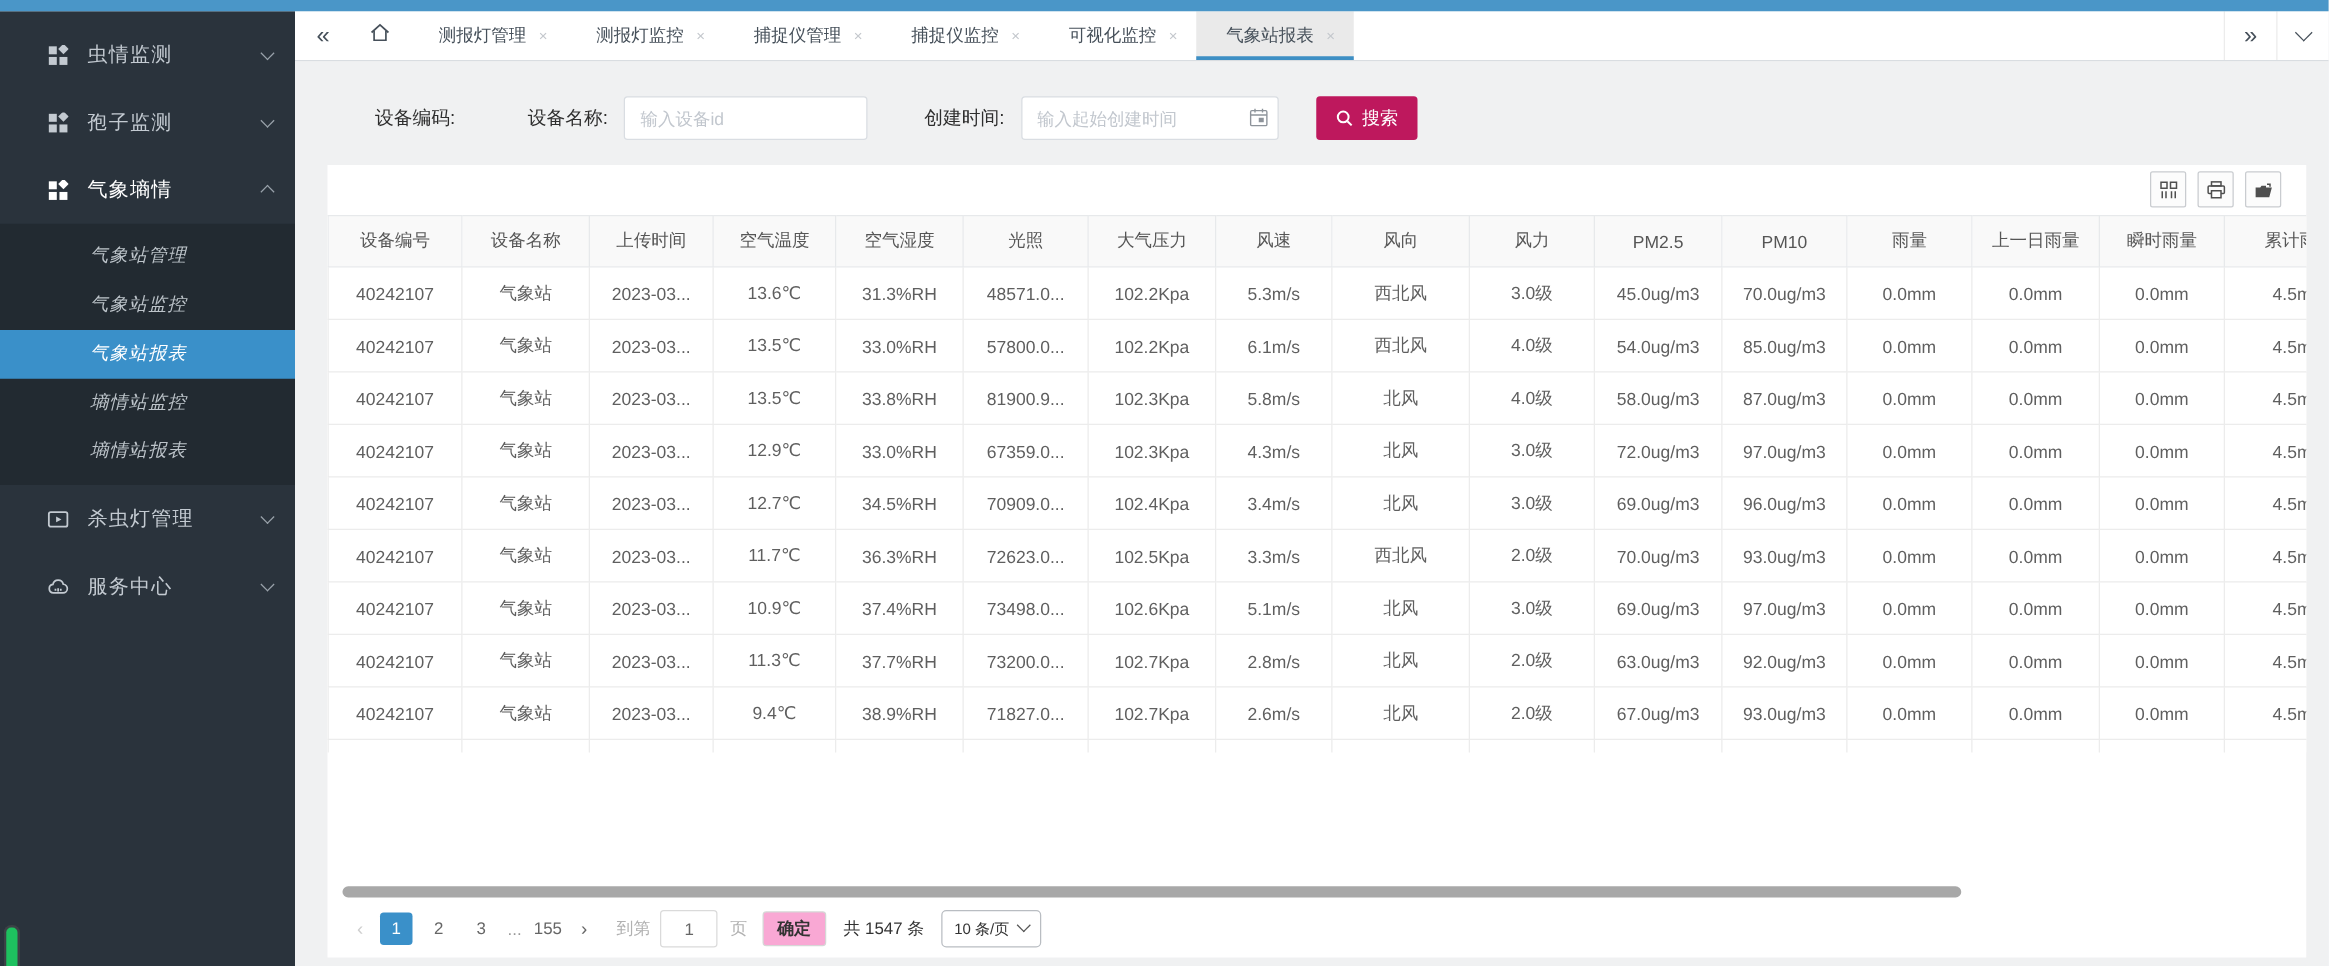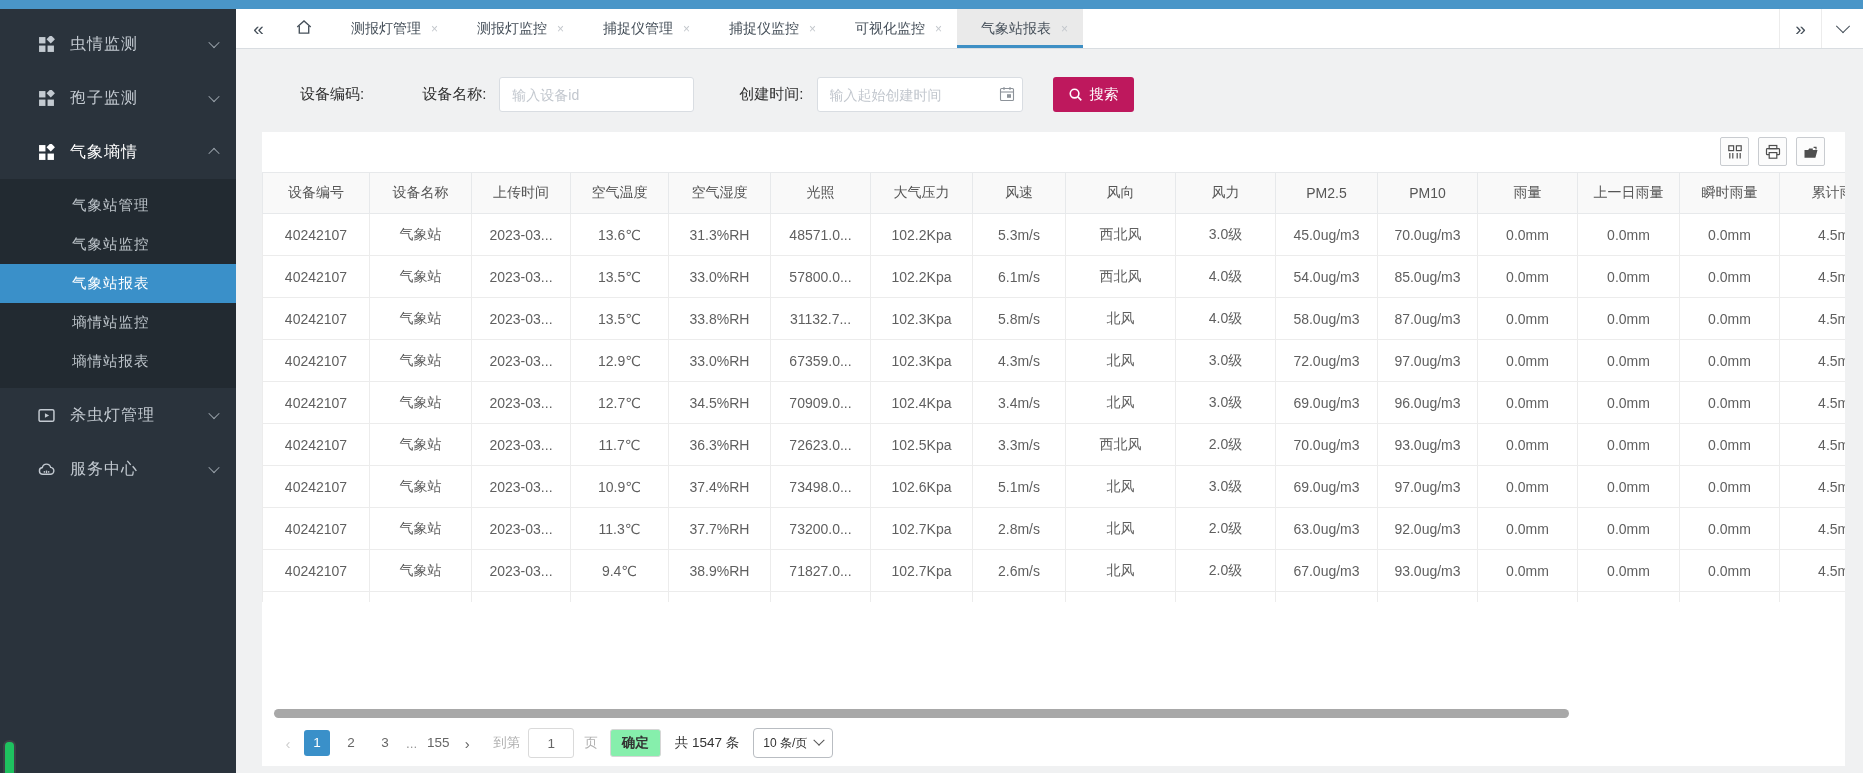--- a/index.html
+++ b/index.html
@@ -14,21 +14,21 @@
   .sidebar{position:absolute;top:9px;left:0;width:236px;height:764px;background:#2a333c;z-index:5;}
   .side-item{height:54px;display:flex;align-items:center;padding:0 18px 0 38px;color:#c3cad1;font-size:16px;cursor:pointer;}
   .side-item.expanded{color:#ffffff;}
   .side-icon{width:17px;height:17px;margin-right:15px;display:inline-flex;color:#c3cad1;flex:0 0 auto;}
   .side-item.expanded .side-icon{color:#fff;}
   .side-icon svg{width:100%;height:100%;}
   .side-label{flex:1 1 auto;letter-spacing:1px;}
   .chev{width:7px;height:7px;border-right:1.6px solid #9aa3ab;border-bottom:1.6px solid #9aa3ab;flex:0 0 auto;}
   .chev.down{transform:rotate(45deg) translate(-1px,-1px);}
   .chev.up{transform:rotate(-135deg) translate(-1px,-1px);}
-  .side-sub{background:#222a31;padding:7px 0;}
+  .side-sub{background:#222a31;padding:7px 0;font-style:italic;}
   .side-sub-item{height:39px;line-height:39px;padding-left:72px;font-size:14.5px;color:#bdc4ca;letter-spacing:1px;cursor:pointer;}
   .side-sub-item.active{background:#3a90c9;color:#ffffff;}
   .green-bar{position:absolute;left:3px;bottom:0;width:9px;height:31px;background:#1ec15f;border:2px solid #3c4146;border-bottom:none;border-radius:6px 6px 0 0;}
   
   .main{position:absolute;left:236px;top:9px;right:0;bottom:0;background:#f0f1f2;}
   
   .tabbar{height:39px;background:#fff;border-bottom:1px solid #d9dde1;display:flex;align-items:stretch;}
   .tab-ctrl{width:45px;display:flex;align-items:center;justify-content:center;font-size:19px;color:#46505a;cursor:pointer;}
   .tab-home{width:46px;display:flex;align-items:center;justify-content:center;color:#46505a;cursor:pointer;}
   .tab{display:flex;align-items:center;gap:10px;padding:0 15px 0 24px;font-size:14px;color:#46505a;cursor:pointer;position:relative;}
@@ -62,21 +62,21 @@
   
   .pager{position:absolute;bottom:8px;left:14px;right:12px;height:30px;display:flex;align-items:center;font-size:13.5px;color:#666;}
   .pg-arrow{width:24px;text-align:center;font-size:15px;cursor:pointer;color:#666;}
   .pg-arrow.disabled{color:#cfcfcf;}
   .pg-num{min-width:26px;height:26px;line-height:26px;text-align:center;border-radius:3px;margin:0 4px;cursor:pointer;color:#666;}
   .pg-num.active{background:#3a90c9;color:#fff;}
   .pg-ellipsis{margin:0 4px;color:#999;}
   .jump-label{color:#b1b1b1;margin:0 8px 0 14px;}
   .jump-input{width:40px;height:26px;border:1px solid #dadada;border-radius:3px;text-align:center;color:#666;font-size:13.5px;outline:none;}
   .page-word{color:#b1b1b1;margin:0 12px 0 10px;}
-  .btn-confirm{height:28px;padding:0 11px;border:1px solid #d6d6d6;border-radius:3px;background:#86efac;color:#333;font-weight:700;font-size:13.5px;cursor:pointer;}
+  .btn-confirm{height:28px;padding:0 11px;border:1px solid #d6d6d6;border-radius:3px;background:#f9a8d4;color:#333;font-weight:700;font-size:13.5px;cursor:pointer;}
   .total{color:#333;margin:0 14px 0 14px;}
   .size-select{height:28px;border:1px solid #b9bdc2;border-radius:4px;background:#fff;color:#333;padding:0 9px;font-size:12px;display:inline-flex;align-items:center;gap:8px;cursor:pointer;}
   .size-select .sel-caret{width:7px;height:7px;border-right:1.7px solid #555;border-bottom:1.7px solid #555;transform:rotate(45deg) translate(-2px,-2px);}
 </style>
 </head>
 <body>
 
 <div class="topstrip"></div>
 
 <div class="sidebar">
@@ -341,21 +341,21 @@
               <td>0.0mm</td>
               <td>0.0mm</td>
               <td>4.5mm</td>
             </tr>
             <tr>
               <td>40242107</td>
               <td>气象站</td>
               <td>2023-03...</td>
               <td>13.5℃</td>
               <td>33.8%RH</td>
-              <td>31132.7...</td>
+              <td>81900.9...</td>
               <td>102.3Kpa</td>
               <td>5.8m/s</td>
               <td>北风</td>
               <td>4.0级</td>
               <td>58.0ug/m3</td>
               <td>87.0ug/m3</td>
               <td>0.0mm</td>
               <td>0.0mm</td>
               <td>0.0mm</td>
               <td>4.5mm</td>

